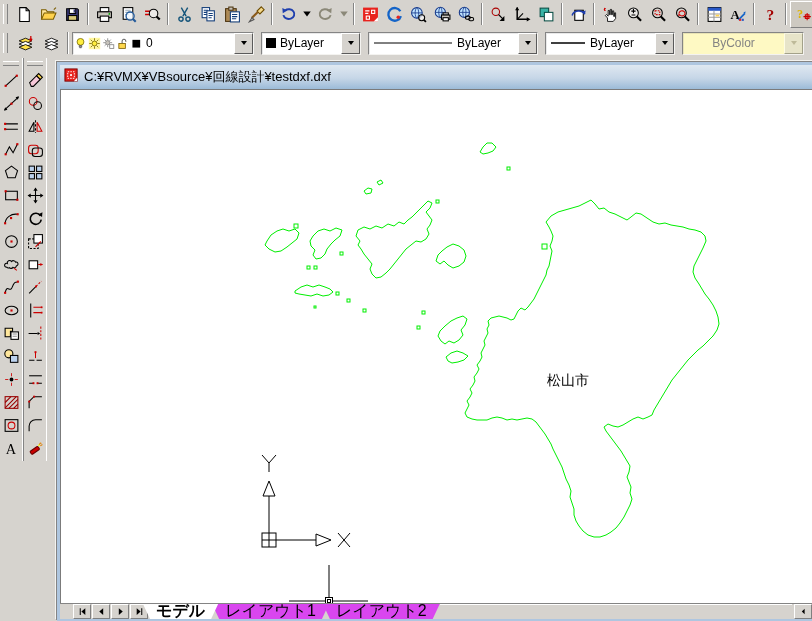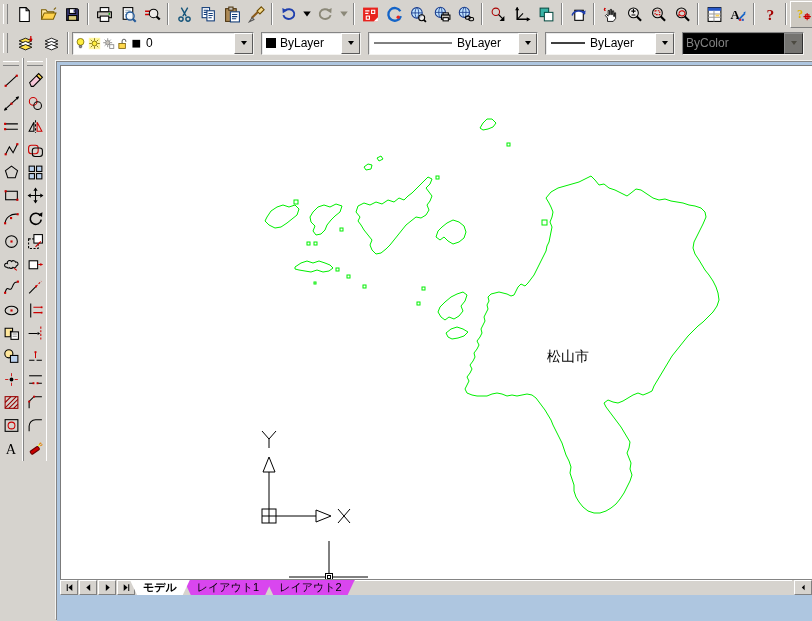--- a/index.html
+++ b/index.html
@@ -16,21 +16,21 @@
   .tb-btn svg{width:17px;height:17px;}
   .tb-btn.narrow{width:13px;}
   .tb-btn.narrow svg{width:10px;height:10px;}
   .tb-btn.raised{background:#cdc9c1;border:1px solid;border-color:#fff #808080 #808080 #fff;width:26px;height:25px;}
 
   
   .combo{height:21px;display:flex;align-items:center;background:#fff;border:1px solid;border-color:#848484 #f4f3f0 #f4f3f0 #848484;box-shadow:inset 1px 1px 0 #5a5a5a22;margin-right:7px;flex:0 0 auto;font-size:12px;}
   .combo .val{flex:1;padding:0 3px;white-space:nowrap;overflow:hidden;color:#000;}
   .combo .dd{width:17px;align-self:stretch;background:#d6d3ce;border:1px solid;border-color:#fff #5a5a5a #5a5a5a #fff;display:flex;align-items:center;justify-content:center;flex:0 0 auto;}
   .combo .dd svg{width:8px;height:8px;}
-  .combo.disabled{background:#000000;}
+  .combo.disabled{background:#fef9c3;text-align:center;}
   .combo.disabled .val{color:#848484;}
   .mini{width:14px;height:16px;display:flex;align-items:center;justify-content:center;flex:0 0 auto;}
   .mini svg{width:13px;height:13px;}
   .swatch{flex:0 0 auto;display:flex;align-items:center;padding-left:3px;}
 
   
   #left-tools{position:absolute;left:0;top:58px;display:flex;align-items:flex-start;}
   .tool-col{display:flex;flex-direction:column;align-items:center;padding:1px 0;border-right:1px solid #fff;}
   .tool-col + .tool-col{border-left:1px solid #848484;}
   .col-grip{width:16px;height:3px;border-top:1px solid #fff;border-bottom:1px solid #848484;margin:2px 0 3px 0;}
@@ -39,21 +39,21 @@
 
   
   #doc{position:absolute;left:57px;top:62px;width:758px;height:559px;background:#aec6e0;padding:3px;box-sizing:border-box;box-shadow:-1px -1px 0 #848484, -2px -2px 0 #f4f3f0;}
   #doc-title{height:24px;background:linear-gradient(180deg,#dfe8f1 0%,#c6d6e7 55%,#9cbbd8 100%);display:flex;align-items:center;gap:5px;padding:0 4px;font-size:13px;color:#000;}
   #doc-title svg{width:15px;height:15px;flex:0 0 auto;}
   #doc-title .t{white-space:nowrap;overflow:hidden;}
   #doc-canvas{position:relative;width:752px;height:514px;background:#fff;border-top:1px solid #7b7b7b;border-left:1px solid #7b7b7b;box-sizing:border-box;}
   #canvas-svg{position:absolute;left:0;top:0;width:751px;height:513px;}
 
   
-  #doc-tabs{height:15px;display:flex;align-items:stretch;background:#d6d3ce;font-size:11px;border-top:1px solid #848484;}
+  #doc-tabs{height:15px;display:flex;align-items:stretch;background:#d6d3ce;font-size:16px;border-top:1px solid #848484;padding-left:13px;}
   .tabnav{width:16px;background:#d6d3ce;border:1px solid;border-color:#fff #808080 #808080 #fff;display:flex;align-items:center;justify-content:center;margin-right:1px;flex:0 0 auto;}
   .tabnav svg{width:9px;height:9px;}
   .tab{padding:0 13px;display:flex;align-items:center;background:#d946ef;clip-path:polygon(0 0,100% 0,calc(100% - 7px) 100%,7px 100%);margin-left:-6px;color:#000;flex:0 0 auto;}
   .tab.active{background:#fff;font-weight:bold;z-index:2;position:relative;}
   .tab-fill{flex:1;border-top:1px solid #fff;}
   .tab-scroll{width:16px;background:#d6d3ce;border:1px solid;border-color:#fff #808080 #808080 #fff;display:flex;align-items:center;justify-content:center;flex:0 0 auto;margin-left:2px;}
   .tab-scroll svg{width:9px;height:9px;}
 </style>
 </head>
 <body>
@@ -645,20 +645,29 @@
               <rect x="2.5" y="7.5" width="9" height="3.5" rx="1" fill="#c00" stroke="#600"></rect>
             </g>
             <path d="M11.5 4.5l1.2-2M12.5 5.5l2-1.2M13 3.2l.5-.5" stroke="#e08000"></path>
             <circle cx="11.2" cy="5" r=".8" fill="#ff0"></circle>
           </svg>
         </span>
       </div>
   </div>
 
   <div id="doc">
+    <div id="doc-title">
+      <span id="doc-title-icon"><svg viewBox="0 0 16 16">
+            <rect x="1" y="1" width="13" height="13" fill="#e8231e" stroke="#7a0000"></rect>
+            <rect x="4" y="4" width="7" height="7" fill="none" stroke="#fff" stroke-dasharray="1.6 1.2"></rect>
+            <circle cx="7.5" cy="7.5" r="1.2" fill="#fff"></circle>
+            <path d="M10.5 14l3.5-3.5V14z" fill="#fff"></path>
+          </svg></span>
+      <span class="t">C:¥RVMX¥VBsource¥回線設計¥testdxf.dxf</span>
+    </div>
     <div id="doc-canvas">
       <svg id="canvas-svg" viewBox="61 90 751 513">
           <polygon points="549,227 546,222 551,216 558,212 565,210 572,208 579,206 585,203 591,200 595,204 599,209 604,208 609,212 615,214 621,217 627,220 631,217 636,213 641,214 647,218 653,222 659,224 665,223 671,225 677,226 683,227 689,229 695,230 701,232 705,236 706,241 703,248 700,254 697,260 694,266 693,272 695,278 699,284 702,289 705,294 709,299 713,305 716,311 718,317 719,324 717,330 713,336 708,341 703,346 698,350 693,355 688,360 684,365 680,370 676,375 672,380 669,385 666,390 663,395 660,400 657,405 654,410 652,415 648,417 643,419 638,417 633,419 628,422 623,425 618,427 613,426 608,424 604,427 606,431 609,435 612,439 615,443 618,447 621,451 624,456 627,461 630,466 629,472 627,477 629,482 631,487 630,493 632,499 630,505 627,511 624,517 620,523 616,528 611,532 606,535 600,537 594,537 588,535 583,531 579,526 576,521 574,515 574,509 572,503 570,497 571,491 569,485 566,479 564,473 562,467 559,461 556,455 553,449 551,444 548,439 545,434 542,430 539,426 536,422 532,419 527,418 522,419 517,420 512,419 507,420 502,418 497,417 492,418 487,420 482,420 477,420 472,419 467,417 465,413 467,409 469,405 467,401 470,397 472,393 470,389 473,385 475,381 474,377 477,373 479,369 477,365 480,361 482,357 481,353 483,349 485,345 484,341 486,337 488,333 487,329 489,325 488,321 491,318 495,317 499,316 503,317 507,318 511,320 514,319 516,315 518,311 521,308 525,310 528,307 531,303 534,299 536,295 538,291 540,287 542,283 544,279 546,275 547,270 549,266 550,261 551,256 552,251 550,246 552,241 553,236 551,231" fill="none" stroke="#00ee00" stroke-width="1"></polygon>
           <polygon points="480,152 483,147 487,143 492,143 496,147 493,151 488,153 483,154" fill="none" stroke="#00ee00" stroke-width="1"></polygon>
           <polygon points="364,191 368,188 372,189 371,193 366,194" fill="none" stroke="#00ee00" stroke-width="1"></polygon>
           <polygon points="377,182 381,180 383,183 379,185" fill="none" stroke="#00ee00" stroke-width="1"></polygon>
           <polygon points="360,241 356,236 358,230 364,227 370,229 376,226 382,228 388,224 394,226 399,222 404,224 408,220 412,217 416,213 420,209 424,205 428,201 432,203 430,208 426,212 429,216 432,220 430,225 427,229 429,234 426,239 421,242 416,241 411,245 406,249 402,254 398,259 394,264 390,269 386,273 381,277 376,278 372,274 370,269 372,264 368,259 364,254 361,249 358,245" fill="none" stroke="#00ee00" stroke-width="1"></polygon>
           <polygon points="447,247 453,244 459,246 464,250 466,256 464,262 459,266 453,268 448,265 444,261 440,264 436,261 438,255 442,251" fill="none" stroke="#00ee00" stroke-width="1"></polygon>
           <polygon points="267,241 271,235 277,231 283,229 289,231 295,229 299,233 297,239 292,243 287,247 281,251 275,252 269,249 265,245" fill="none" stroke="#00ee00" stroke-width="1"></polygon>
           <polygon points="313,236 318,231 324,229 330,231 336,228 342,230 340,236 335,240 331,244 327,249 325,254 321,258 316,259 313,255 315,250 311,246 310,241" fill="none" stroke="#00ee00" stroke-width="1"></polygon>

